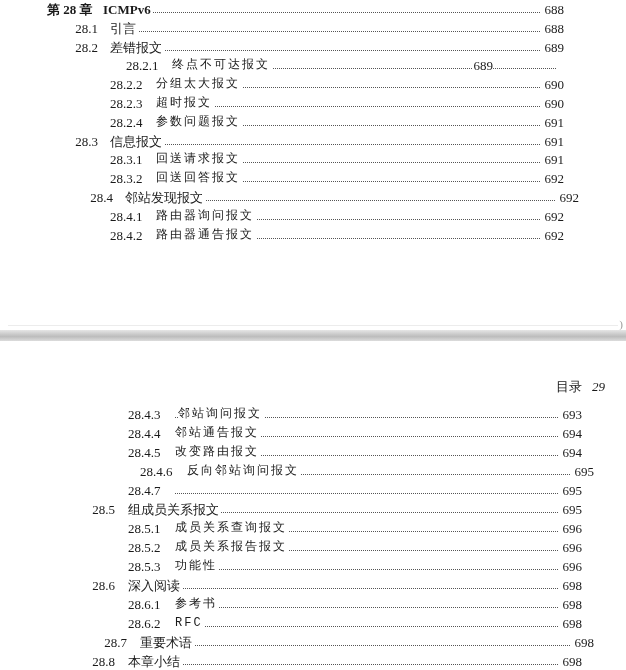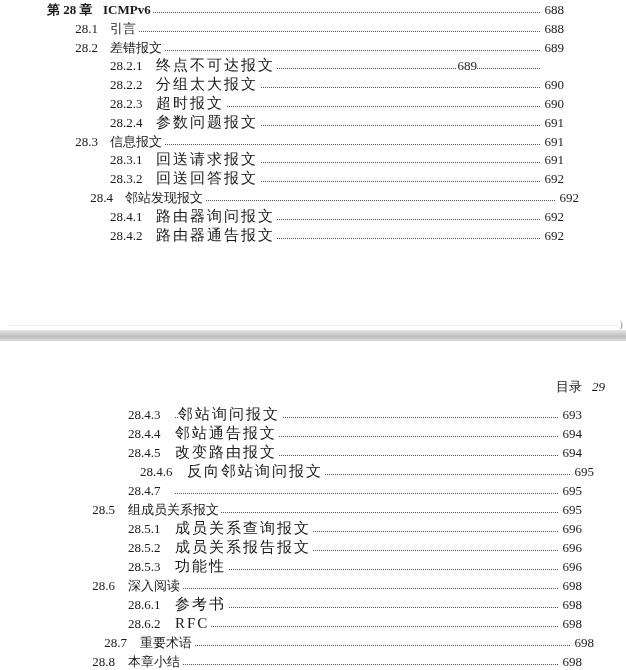--- a/index.html
+++ b/index.html
@@ -28,21 +28,21 @@
       position: absolute; height: 19px; line-height: 19px; font-size: 13px;
       white-space: nowrap;
     }
     .num { position: absolute; top: 0; }
     .title { position: absolute; top: 0; background: #fff; padding-right: 2px; }
     .leader {
       position: absolute; top: 12px; height: 0;
       border-bottom: 1.5px dotted #555;
     }
     .pg { position: absolute; top: 0; background: #fff; padding-left: 1px; }
-    .sub .title { letter-spacing: 2px; font-family: Liberation Serif, serif; font-size: 15px; }
+    .sub .title { letter-spacing: 2px; font-family: Liberation Mono, monospace; font-size: 12px; }
     .chapter .num, .chapter .title { font-weight: bold; }
     .running-head {
       position: absolute; top: 378px; left: 556px; font-size: 13px;
       font-family: "DejaVu Sans", sans-serif;
     }
     .running-head .pno { font-style: italic; font-family: "Liberation Serif", serif; margin-left: 10px; }
   </style>
 </head>
 <body>
 
@@ -68,21 +68,21 @@
       <span class="leader" style="left: 110px; width: 430px;"></span>
       <span class="title" style="left: 110px;">引言</span>
       <span class="pg" style="right: 62px;">688</span>
     </div>
     <div class="row section" style="top: 37.6px; left: 0px; width: 626px;">
       <span class="num" style="right: 528px;">28.2</span>
       <span class="leader" style="left: 110px; width: 430px;"></span>
       <span class="title" style="left: 110px;">差错报文</span>
       <span class="pg" style="right: 62px;">689</span>
     </div>
-    <div class="row sub" style="top: 56.4px; left: 0px; width: 539px;">
+    <div class="row sub" style="top: 56.4px; left: 16px; width: 539px;">
       <span class="num" style="left: 110px;">28.2.1</span>
       <span class="leader" style="left: 156px; width: 384px;"></span>
       <span class="title" style="left: 156px;">终点不可达报文</span>
       <span class="pg" style="right: 62px;">689</span>
     </div>
     <div class="row sub" style="top: 75.2px; left: 0px; width: 626px;">
       <span class="num" style="left: 110px;">28.2.2</span>
       <span class="leader" style="left: 156px; width: 384px;"></span>
       <span class="title" style="left: 156px;">分组太大报文</span>
       <span class="pg" style="right: 62px;">690</span>

